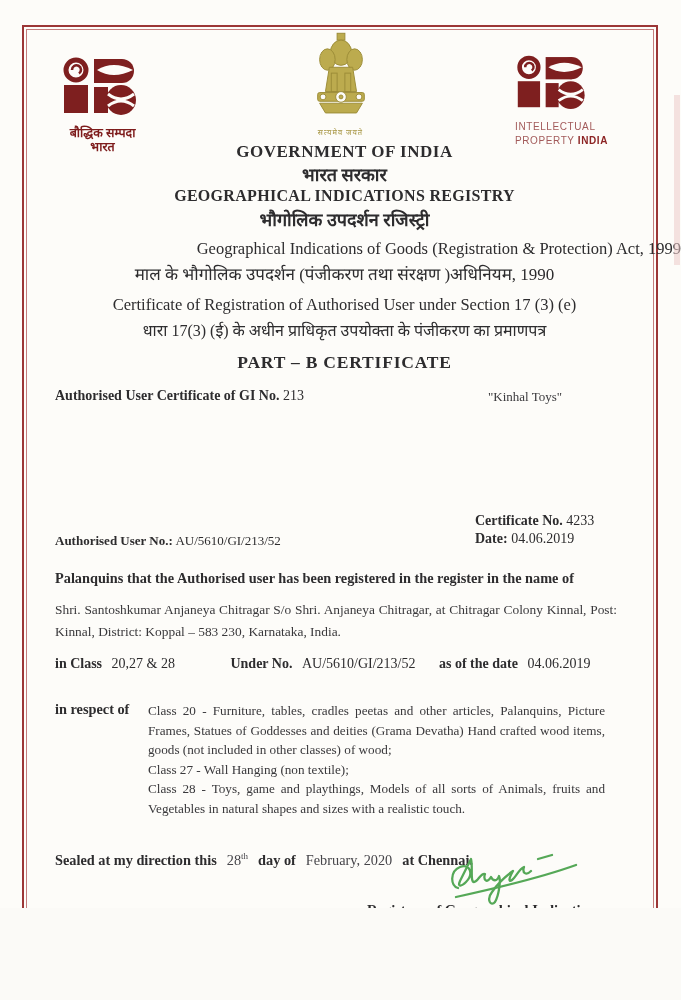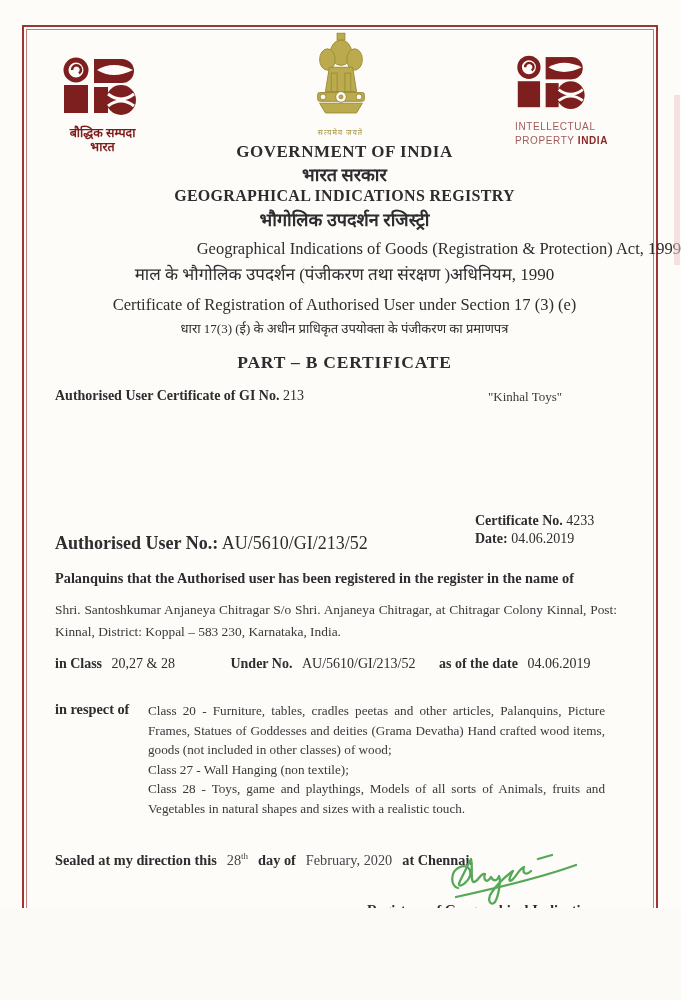--- a/index.html
+++ b/index.html
@@ -22,27 +22,27 @@
   .ctr{left:8px;right:0;text-align:center;}
   .b{font-weight:bold;}
   
   .t-gov{top:142px;font-size:17px;font-weight:bold;letter-spacing:.5px;}
   .t-gov-hi{top:162px;font-size:18px;font-weight:bold;}
   .t-reg{top:187px;font-size:16px;font-weight:bold;letter-spacing:.3px;}
   .t-reg-hi{top:207px;font-size:18px;font-weight:bold;}
   .t-act{top:239px;font-size:16.5px;text-align:right;}
   .t-act-hi{top:262px;font-size:17px;}
   .t-cert{top:295px;font-size:16.5px;}
-  .t-cert-hi{top:319px;font-size:13px;}
+  .t-cert-hi{top:319px;font-size:16px;}
   .t-part{top:352px;font-size:17.5px;font-weight:bold;letter-spacing:.8px;}
   
   .gi-row{top:388px;left:55px;width:570px;font-size:14px;}
   .gi-name{position:absolute;left:433px;top:1px;font-size:13px;font-weight:normal;color:#3a393c;}
   .cert-block{top:512px;left:475px;font-size:14px;line-height:18px;}
-  .au-line{top:533px;left:55px;font-size:18px;}
+  .au-line{top:533px;left:55px;font-size:13px;}
   .certified{top:570px;left:55px;font-size:14.3px;font-weight:bold;}
   .holder{top:599px;left:55px;width:562px;font-size:13.4px;line-height:21.5px;text-align:justify;color:#39383b;}
   .class-row{top:656px;left:55px;font-size:14px;}
   .class-row .gap1{margin-left:6px;font-weight:normal;}
   .class-row .gap2{margin-left:52px;}
   .class-row .gap3{margin-left:20px;}
   .respect{top:701px;left:55px;width:550px;font-size:14.3px;}
   .respect-label{position:absolute;left:0;top:0;font-weight:bold;}
   .respect-text{margin-left:93px;font-size:13.2px;line-height:19.5px;color:#39383b;}
   .respect-text .jline{text-align:justify;}

